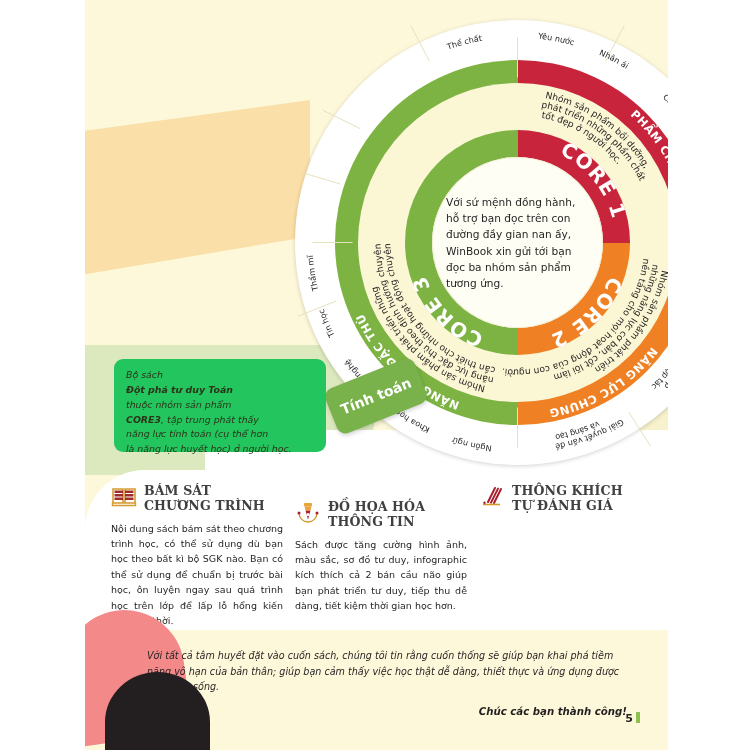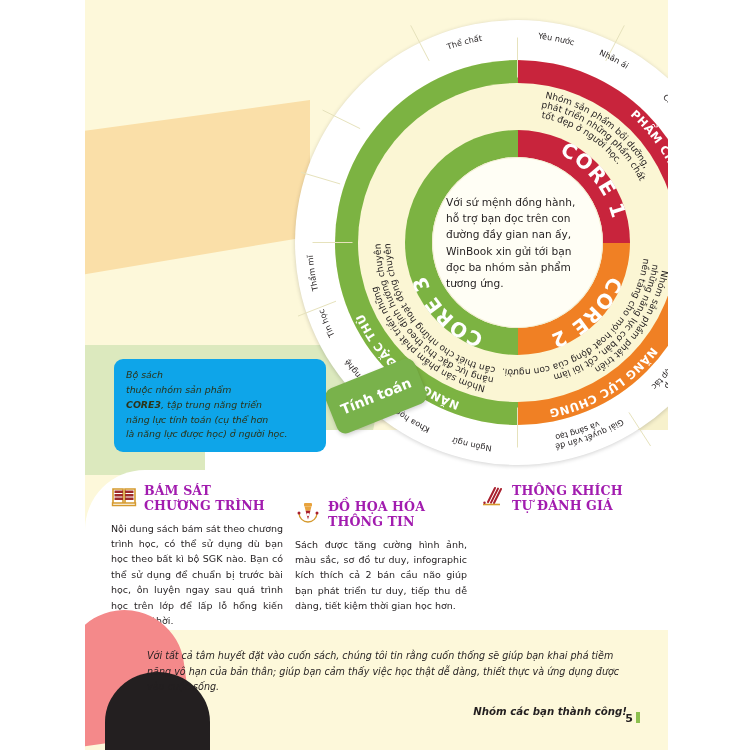--- a/index.html
+++ b/index.html
@@ -46,32 +46,32 @@
      font-weight:bold;fill:#ffffff;letter-spacing:1px;}
   .spoke{stroke:#e6e2bc;stroke-width:1;}
 
   
   .tab-tinhtoan{position:absolute;left:243px;top:372px;width:96px;height:48px;background:#79b24b;
      border-radius:9px;transform:rotate(-22deg);box-shadow:0 2px 4px rgba(0,0,0,.18);
      display:flex;align-items:center;justify-content:center;}
   .tab-tinhtoan span{color:#fff;font-size:14px;font-weight:bold;}
 
   
-  .infobox{position:absolute;left:29px;top:359px;width:212px;height:93px;background:#0ea5e9;
+  .infobox{position:absolute;left:29px;top:359px;width:212px;height:93px;background:#22c55e;
      border-radius:9px;padding:9px 12px;box-sizing:border-box;}
   .infobox p{margin:0;font-size:9.4px;line-height:1.58;color:#2c3318;font-style:italic;}
   .infobox b{font-weight:bold;font-style:italic;}
 
   
   .cols{position:absolute;left:26px;top:483px;width:540px;display:flex;gap:12px;}
   .col{width:172px;}
   .col.c2{padding-top:16px;}
   .colhead{display:flex;align-items:flex-start;gap:7px;margin-bottom:7px;}
   .colhead h3{margin:0;font-family:"DejaVu Serif","Liberation Serif",serif;font-size:12.6px;
-     font-weight:bold;line-height:1.22;color:#a21caf;letter-spacing:.1px;}
+     font-weight:bold;line-height:1.22;color:#404040;letter-spacing:.1px;}
   .coltext{margin:0;font-size:9.5px;line-height:1.62;color:#231f20;text-align:justify;}
   .icon-wrap{flex:0 0 auto;width:26px;height:26px;position:relative;margin-top:1px;}
 
   
   .footer{position:absolute;left:62px;top:648px;width:480px;}
   .footer p{margin:0;font-size:9.6px;line-height:1.62;color:#231f20;font-style:italic;}
   .footer .wish{margin-top:9px;text-align:right;font-weight:bold;font-size:10.2px;font-style:italic;}
   .pagenum{position:absolute;right:28px;top:712px;font-size:11px;font-weight:bold;color:#231f20;}
   .pagenum .bar{display:inline-block;width:4px;height:11px;background:#8cc04f;margin-left:3px;
      vertical-align:-1px;}
@@ -192,24 +192,25 @@
       </g>
     </svg>
   </div>
 
   <div class="tab-tinhtoan">
     <span>Tính toán</span>
   </div>
 
   <div class="infobox">
     <p>Bộ sách</p>
+    <p><b>Đột phá tư duy Toán</b></p>
     <p>thuộc nhóm sản phẩm</p>
-    <p><b>CORE3</b><span>, tập trung năng triển</span></p>
+    <p><b>CORE3</b><span>, tập trung phát thấy</span></p>
     <p>năng lực tính toán (cụ thể hơn</p>
-    <p>là năng lực được học) ở người học.</p>
+    <p>là năng lực huyết học) ở người học.</p>
   </div>
 
   <div class="cols">
 
     <div class="col c1">
       <div class="colhead">
         <span class="icon-wrap">
           <svg viewBox="0 0 26 26" width="26" height="26">
             <path d="M2 5 h10 v15 H2 z" fill="#fff" stroke="#d59a2e" stroke-width="1.6"></path>
             <path d="M14 5 h10 v15 H14 z" fill="#fff" stroke="#d59a2e" stroke-width="1.6"></path>
@@ -261,20 +262,20 @@
         <h3><span>THÔNG KHÍCH</span><br><span>TỰ ĐÁNH GIÁ</span></h3>
       </div>
     </div>
   </div>
 
   <div class="deco-pink"></div>
   <div class="deco-black"></div>
 
   <div class="footer">
     <p>Với tất cả tâm huyết đặt vào cuốn sách, chúng tôi tin rằng cuốn thống sẽ giúp bạn khai phá tiềm năng vô hạn của bản thân; giúp bạn cảm thấy việc học thật dễ dàng, thiết thực và ứng dụng được vào cuộc sống.</p>
-    <p class="wish">Nhóm các bạn thành công!</p>
+    <p class="wish">Chúc các bạn thành công!</p>
   </div>
 
   <div class="pagenum">
     <span>5</span><span class="bar"></span>
   </div>
 
 </div>
 
 </body></html>

